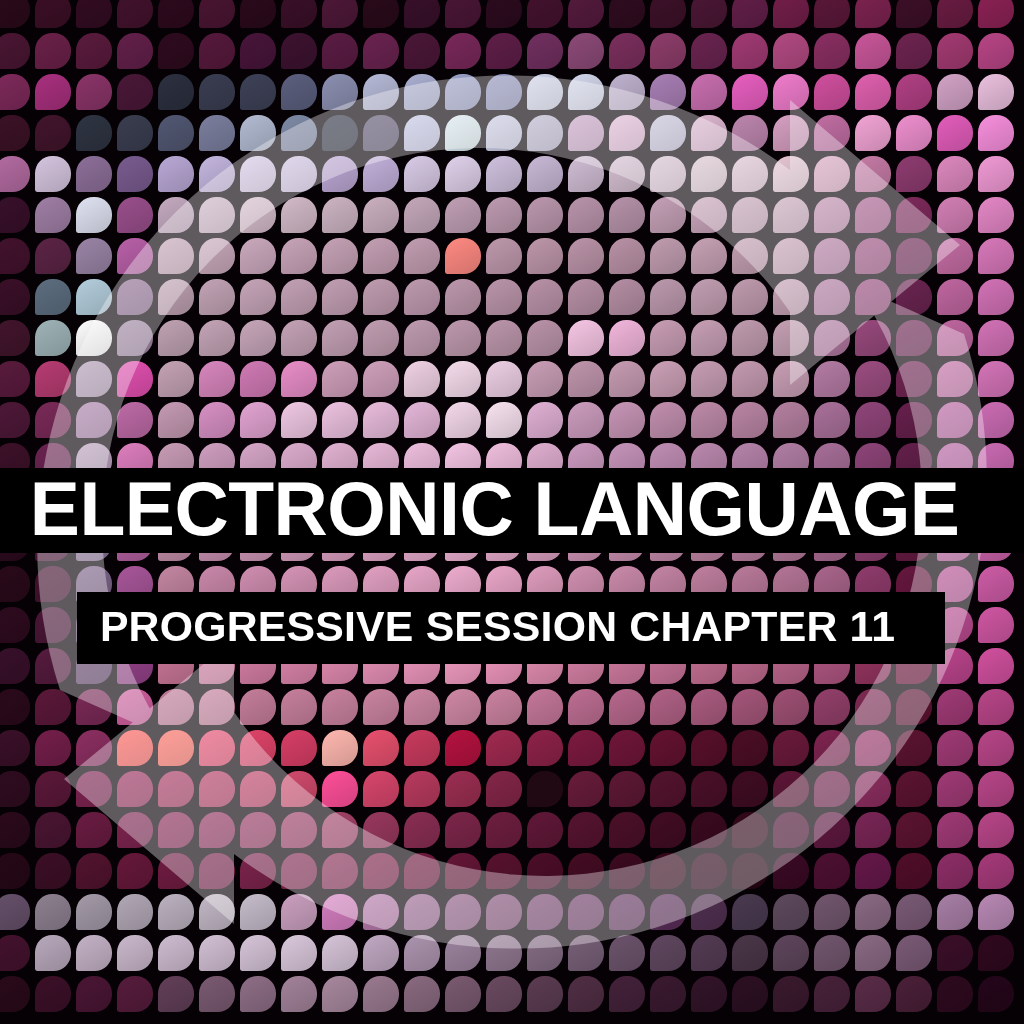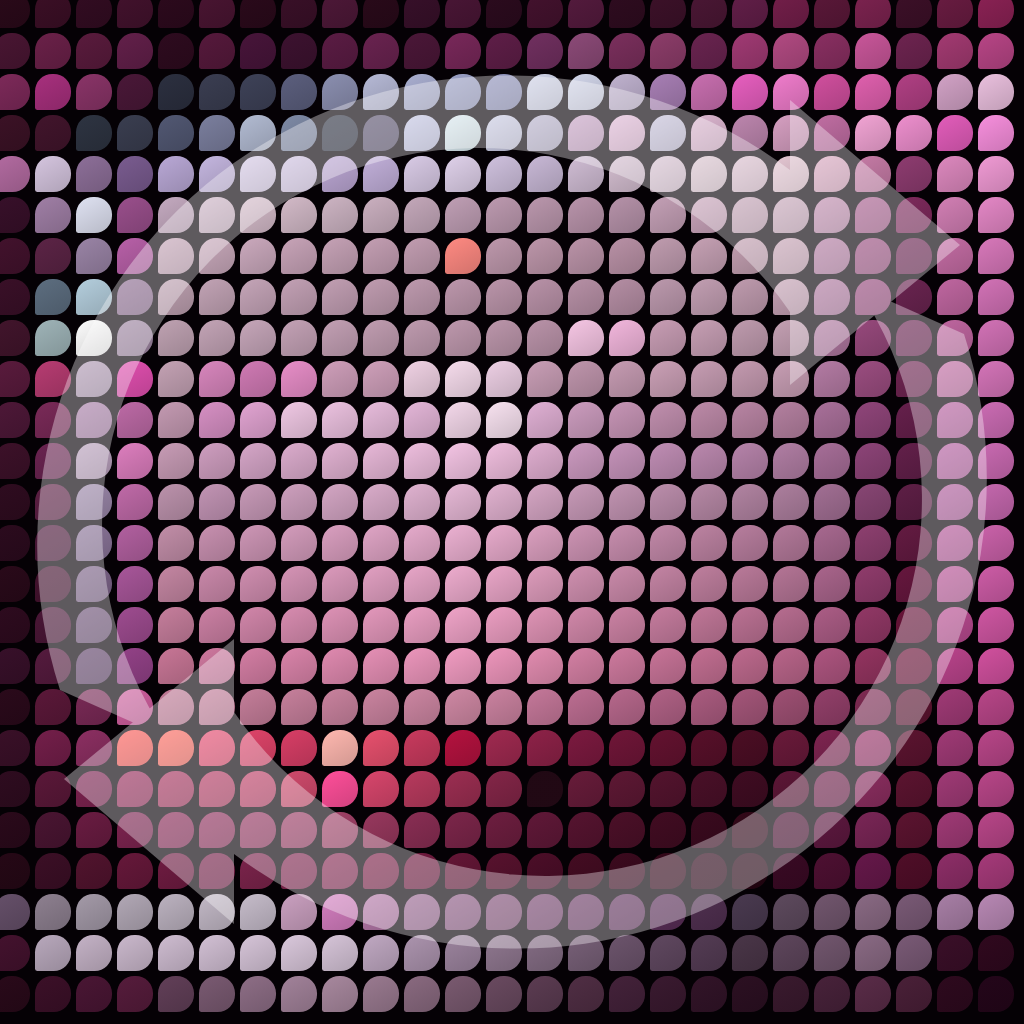--- a/index.html
+++ b/index.html
@@ -743,15 +743,21 @@
       M 964 334
       A 470 470 0 0 1 234 854
       L 234 924
       L 64 779
       L 234 639
       L 234 712
       A 330 330 0 0 0 856 286
       Z"></path>
   </svg>
 
-
+  <div id="title-bar">
+    <div id="title-text" style="transform: scaleX(0.995); font-size: 75.5px;">ELECTRONIC LANGUAGE</div>
+  </div>
+
+  <div id="subtitle-bar">
+    <div id="subtitle-text" style="transform: scaleX(0.995); font-size: 43px;">PROGRESSIVE SESSION CHAPTER 11</div>
+  </div>
 
 </div>
 
 </body></html>

